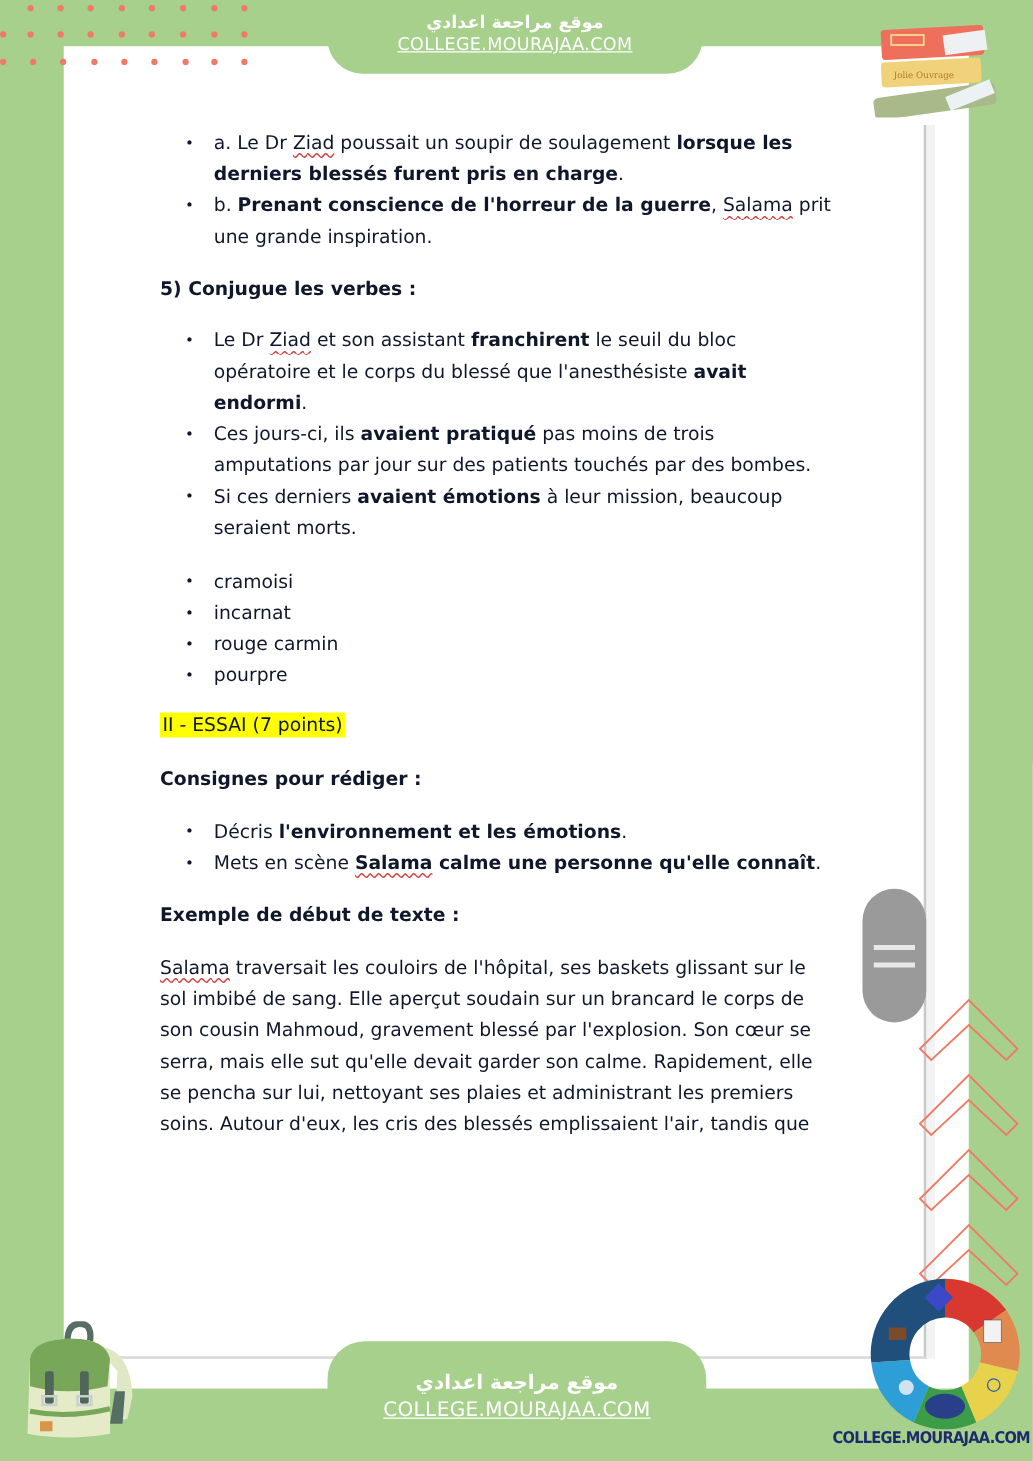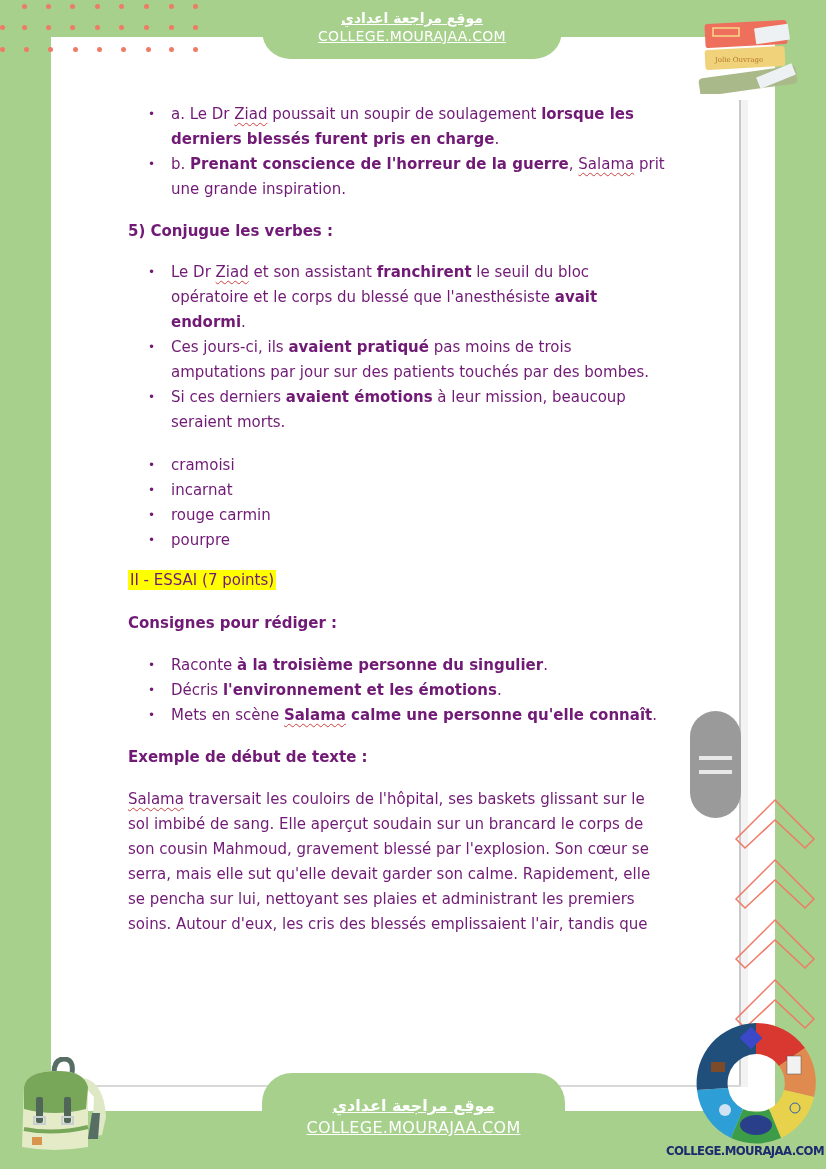--- a/index.html
+++ b/index.html
@@ -8,28 +8,28 @@
 
   .frame-green { position: absolute; inset: 0; background: #a7d08c; }
   .page-white { position: absolute; left: 51px; top: 37px; width: 724px; height: 1074px; background: #ffffff; }
   .page-edge-bottom { position: absolute; left: 51px; top: 1085px; width: 690px; height: 2px; background: #d8d8d8; }
   .scroll-track { position: absolute; left: 739px; top: 100px; width: 9px; height: 987px; background: #f3f3f3; border-left: 2px solid #c9c9c9; }
   .dot { position: absolute; width: 5px; height: 5px; border-radius: 50%; background: #ef7a66; }
 
   .header-tab { position: absolute; left: 262px; top: 0; width: 300px; height: 59px; background: #a7d08c; border-radius: 0 0 28px 28px; text-align: center; color: #fff; }
   .footer-tab { position: absolute; left: 262px; top: 1073px; width: 303px; height: 96px; background: #a7d08c; border-radius: 30px 30px 0 0; text-align: center; color: #fff; }
   .footer-band { position: absolute; left: 0; top: 1111px; width: 826px; height: 58px; background: #a7d08c; }
-  .site-ar { font-family: "DejaVu Sans", sans-serif; font-weight: bold; font-size: 14px; text-decoration: underline; display: block; }
+  .site-ar { font-family: "DejaVu Sans", sans-serif; font-weight: bold; font-size: 14px; display: block; }
   .site-en { font-family: "DejaVu Sans", sans-serif; font-size: 14px; text-decoration: underline; display: block; letter-spacing: 0.3px; }
   .header-tab .site-ar { margin-top: 9px; line-height: 18px; }
   .header-tab .site-en { line-height: 18px; }
   .footer-tab .site-ar { margin-top: 22px; font-size: 16px; line-height: 22px; }
   .footer-tab .site-en { font-size: 16px; line-height: 22px; }
 
-  .doc { position: absolute; left: 128px; top: 102px; width: 540px; color: #701a75; font-family: "DejaVu Sans", sans-serif; font-size: 15px; }
+  .doc { position: absolute; left: 128px; top: 102px; width: 540px; color: #0f172a; font-family: "DejaVu Sans", sans-serif; font-size: 15px; }
   .doc ul { list-style: none; }
   .doc li { position: relative; padding-left: 43px; line-height: 25px; }
   .doc li::before { content: "•"; position: absolute; left: 20px; top: 0; font-size: 12px; }
   .doc .h { font-weight: bold; line-height: 24px; }
   .b { font-weight: bold; }
   .sq { text-decoration: underline wavy #d04040; text-decoration-thickness: 1px; text-underline-offset: 3px; }
   .hl { background: #ffff00; padding: 1px 2px; }
   .para { line-height: 25px; }
 
   .scroll-handle { position: absolute; left: 690px; top: 711px; width: 51px; height: 107px; border-radius: 26px; background: #9a9a9a; }
@@ -111,21 +111,20 @@
     <li>cramoisi</li>
     <li>incarnat</li>
     <li>rouge carmin</li>
     <li>pourpre</li>
   </ul>
 
   <div style="margin-top:18px"><span class="hl">II - ESSAI (7 points)</span></div>
 
   <div class="h" style="margin-top:22px">Consignes pour rédiger :</div>
   <ul style="margin-top:18px">
-    <li><span>Raconte </span><span class="b">à la troisième personne du singulier</span><span>.</span></li>
     <li><span>Décris </span><span class="b">l'environnement et les émotions</span><span>.</span></li>
     <li><span>Mets en scène </span><span class="b sq">Salama</span><span class="b"> calme une personne qu'elle connaît</span><span>.</span></li>
   </ul>
 
   <div class="h" style="margin-top:17px">Exemple de début de texte :</div>
   <p class="para" style="margin-top:18px"><span class="sq">Salama</span><span> traversait les couloirs de l'hôpital, ses baskets glissant sur le sol imbibé de sang. Elle aperçut soudain sur un brancard le corps de son cousin Mahmoud, gravement blessé par l'explosion. Son cœur se serra, mais elle sut qu'elle devait garder son calme. Rapidement, elle se pencha sur lui, nettoyant ses plaies et administrant les premiers soins. Autour d'eux, les cris des blessés emplissaient l'air, tandis que</span></p>
 </div>
 
 <div class="scroll-handle">
   <span class="bar" style="top:45px"></span>

